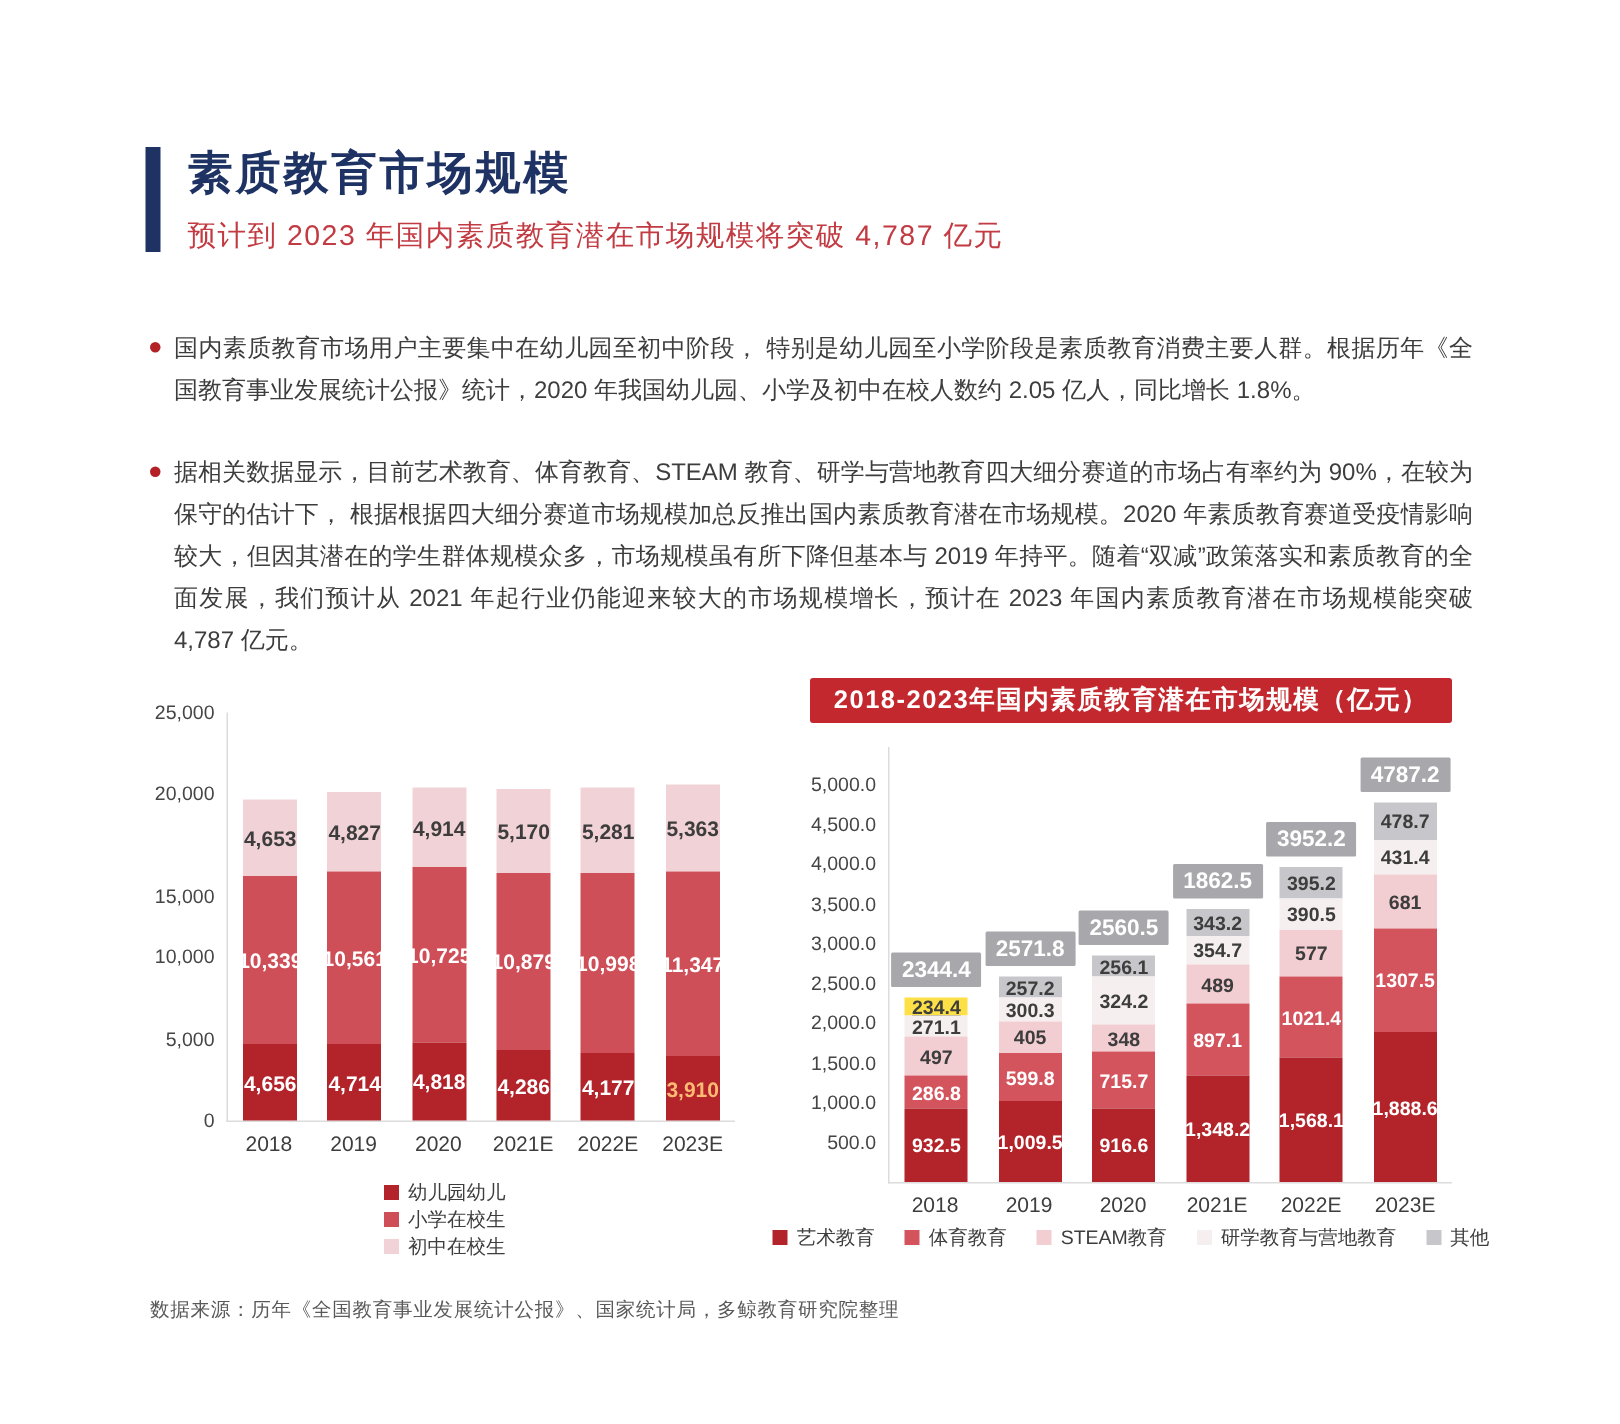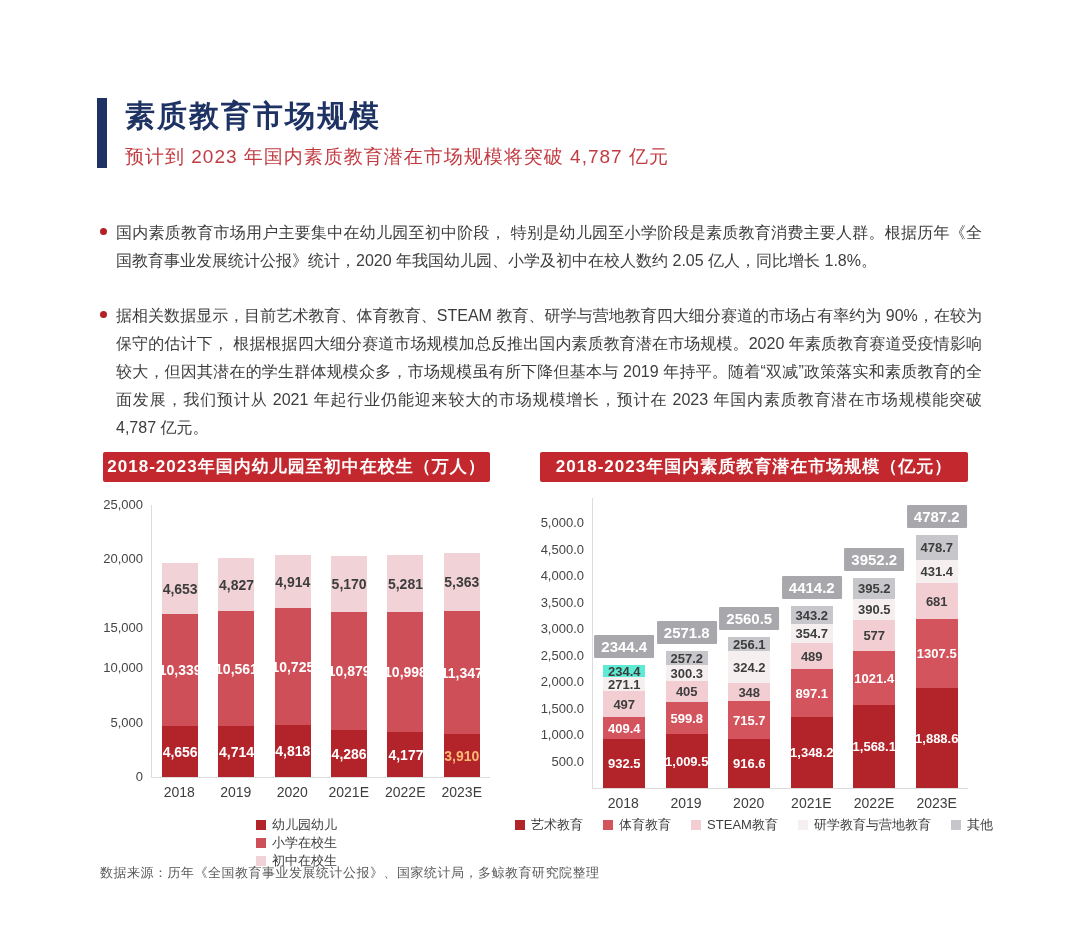--- a/index.html
+++ b/index.html
@@ -67,21 +67,20 @@
       <div class="bullet-text">国内素质教育市场用户主要集中在幼儿园至初中阶段， 特别是幼儿园至小学阶段是素质教育消费主要人群。根据历年《全国教育事业发展统计公报》统计，2020 年我国幼儿园、小学及初中在校人数约 2.05 亿人，同比增长 1.8%。</div>
     </div>
     <div class="bullet">
       <div class="bullet-dot"></div>
       <div class="bullet-text">据相关数据显示，目前艺术教育、体育教育、STEAM 教育、研学与营地教育四大细分赛道的市场占有率约为 90%，在较为保守的估计下， 根据根据四大细分赛道市场规模加总反推出国内素质教育潜在市场规模。2020 年素质教育赛道受疫情影响较大，但因其潜在的学生群体规模众多，市场规模虽有所下降但基本与 2019 年持平。随着“双减”政策落实和素质教育的全面发展，我们预计从 2021 年起行业仍能迎来较大的市场规模增长，预计在 2023 年国内素质教育潜在市场规模能突破 4,787 亿元。</div>
     </div>
   </div>
 
   <div class="charts">
     <div class="chart-block chart-left">
-      <div class="chart-banner">2018-2023年国内幼儿园至初中在校生（万人）</div>
       <div id="chart0">
           <div class="chart-body" style="margin-top: 23px;">
             <div class="ycol" style="width: 48px; height: 272px;">
               <div class="tick" style="top: 264px;">0</div>
               <div class="tick" style="top: 209.6px;">5,000</div>
               <div class="tick" style="top: 155.2px;">10,000</div>
               <div class="tick" style="top: 115px;">15,000</div>
               <div class="tick" style="top: 46.4px;">20,000</div>
               <div class="tick" style="top: -8px;">25,000</div>
             </div>
@@ -134,21 +133,21 @@
                     <div class="seg" style="height: 118px; background: rgb(207, 79, 89);">
                       <span style="font-size: 14px; color: rgb(255, 255, 255);">10,879</span>
                     </div>
                     <div class="seg" style="height: 56px; background: rgb(241, 211, 215);">
                       <span style="font-size: 14px; color: rgb(61, 61, 61);">5,170</span>
                     </div>
                   </div>
                 </div>
                 <div class="col">
                   <div class="stack" style="width: 36px;">
-                    <div class="seg" style="height: 45px; background: rgb(178, 35, 42); justify-content: flex-end;">
+                    <div class="seg" style="height: 45px; background: rgb(178, 35, 42);">
                       <span style="font-size: 14px; color: rgb(255, 255, 255);">4,177</span>
                     </div>
                     <div class="seg" style="height: 120px; background: rgb(207, 79, 89);">
                       <span style="font-size: 14px; color: rgb(255, 255, 255);">10,998</span>
                     </div>
                     <div class="seg" style="height: 57px; background: rgb(241, 211, 215);">
                       <span style="font-size: 14px; color: rgb(61, 61, 61);">5,281</span>
                     </div>
                   </div>
                 </div>
@@ -209,29 +208,29 @@
               <div class="tick" style="top: 17px;">5,000.0</div>
             </div>
             <div class="plot" style="height: 290px;">
               <div class="cols">
                 <div class="col">
                   <div class="stack" style="width: 42px;">
                     <div class="seg" style="height: 49px; background: rgb(178, 35, 42);">
                       <span style="font-size: 13px; color: rgb(255, 255, 255);">932.5</span>
                     </div>
                     <div class="seg" style="height: 22px; background: rgb(212, 84, 94);">
-                      <span style="font-size: 13px; color: rgb(255, 255, 255);">409.4</span>
+                      <span style="font-size: 13px; color: rgb(255, 255, 255);">286.8</span>
                     </div>
                     <div class="seg" style="height: 26px; background: rgb(242, 205, 210);">
                       <span style="font-size: 13px; color: rgb(61, 61, 61);">497</span>
                     </div>
                     <div class="seg" style="height: 14px; background: rgb(246, 239, 240);">
                       <span style="font-size: 13px; color: rgb(61, 61, 61);">271.1</span>
                     </div>
-                    <div class="seg" style="height: 12px; background: #5eead4; text-decoration: underline;">
+                    <div class="seg" style="height: 12px; background: #fde047; text-decoration: underline;">
                       <span style="font-size: 13px; color: rgb(61, 61, 61);">234.4</span>
                     </div>
                     <div class="total-label" style="background: rgb(168, 168, 172); color: rgb(255, 255, 255);">2344.4</div>
                   </div>
                 </div>
                 <div class="col">
                   <div class="stack" style="width: 42px;">
                     <div class="seg" style="height: 54px; background: rgb(178, 35, 42);">
                       <span style="font-size: 13px; color: rgb(255, 255, 255);">1,009.5</span>
                     </div>
@@ -280,21 +279,21 @@
                     </div>
                     <div class="seg" style="height: 26px; background: rgb(242, 205, 210);">
                       <span style="font-size: 13px; color: rgb(61, 61, 61);">489</span>
                     </div>
                     <div class="seg" style="height: 19px; background: rgb(246, 239, 240);">
                       <span style="font-size: 13px; color: rgb(61, 61, 61);">354.7</span>
                     </div>
                     <div class="seg" style="height: 18px; background: rgb(199, 199, 203);">
                       <span style="font-size: 13px; color: rgb(61, 61, 61);">343.2</span>
                     </div>
-                    <div class="total-label" style="background: rgb(168, 168, 172); color: rgb(255, 255, 255);">4414.2</div>
+                    <div class="total-label" style="background: rgb(168, 168, 172); color: rgb(255, 255, 255);">1862.5</div>
                   </div>
                 </div>
                 <div class="col">
                   <div class="stack" style="width: 42px;">
                     <div class="seg" style="height: 83px; background: rgb(178, 35, 42);">
                       <span style="font-size: 13px; color: rgb(255, 255, 255);">1,568.1</span>
                     </div>
                     <div class="seg" style="height: 54px; background: rgb(212, 84, 94);">
                       <span style="font-size: 13px; color: rgb(255, 255, 255);">1021.4</span>
                     </div>

